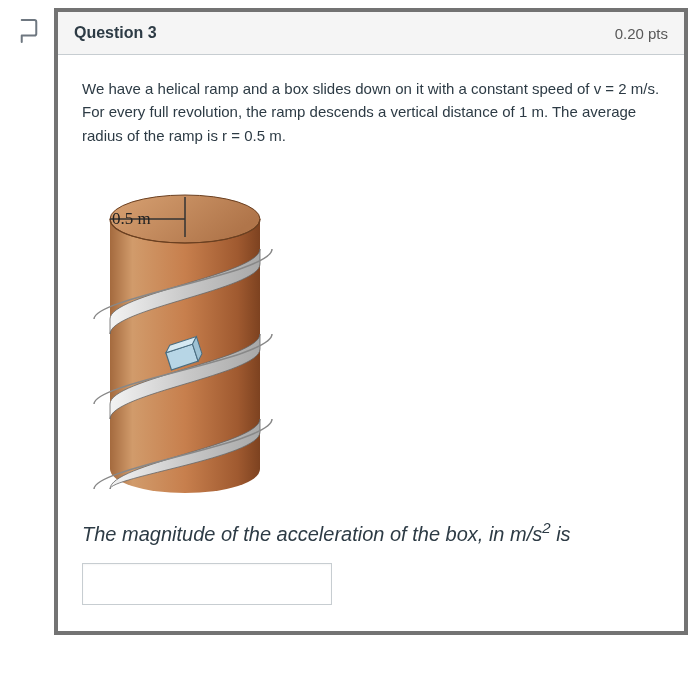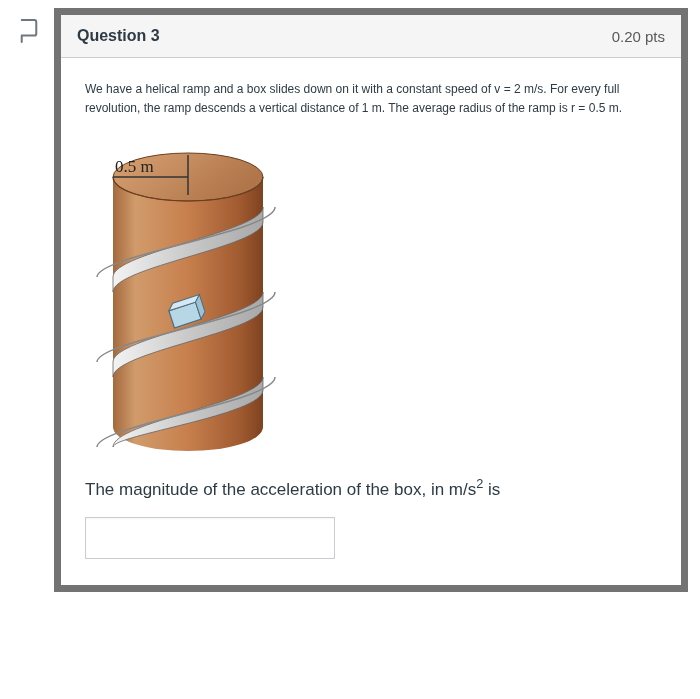--- a/index.html
+++ b/index.html
@@ -25,21 +25,21 @@
   }
   .flag-icon {
     width: 20px;
     height: 26px;
     stroke: #6e7780;
     stroke-width: 2.2;
     fill: none;
   }
   .card {
     flex: 1;
-    border: 7px solid #737373;
+    border: 4px solid #737373;
     background: #fff;
     margin-right: 8px;
   }
   .card-header {
     background: #f5f5f5;
     border-bottom: 1px solid #c7cdd1;
     padding: 12px 16px;
     display: flex;
     justify-content: space-between;
     align-items: center;
@@ -50,45 +50,46 @@
     color: #2d3b45;
   }
   .q-pts {
     font-size: 15px;
     color: #595959;
   }
   .card-body {
     padding: 22px 24px 26px 24px;
   }
   .q-text {
-    font-size: 12px;
+    font-size: 15px;
     line-height: 1.55;
     color: #2d3b45;
-    margin-bottom: 20px;
+    margin-bottom: 32px;
   }
   .illus {
     width: 210px;
     height: 320px;
     margin-left: 0;
     margin-bottom: 20px;
     position: relative;
   }
   .illus svg { display: block; }
   .radius-label {
     position: absolute;
-    top: 20px;
+    top: 30px;
     left: 30px;
     font-family: Georgia, 'Times New Roman', serif;
     font-size: 17px;
     color: #222;
   }
   .prompt {
-    font-size: 17px;
+    font-size: 20px;
     line-height: 1.5;
     margin-bottom: 14px;
+    font-style: italic;
   }
   .answer-box {
     display: inline-block;
   }
   .answer-input {
     width: 250px;
     height: 42px;
     border: 1px solid #c7cdd1;
     background: #fff;
     font-size: 14px;

